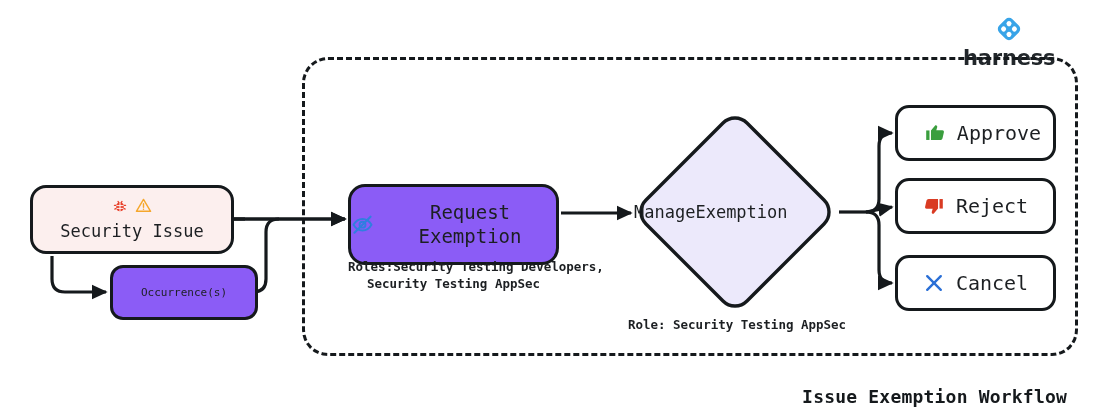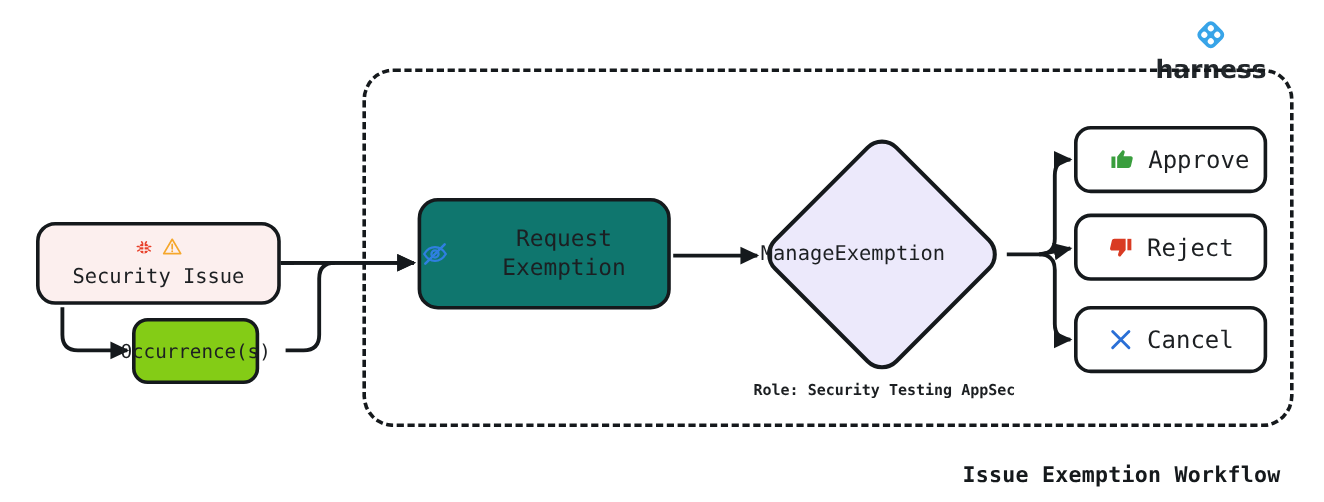--- a/index.html
+++ b/index.html
@@ -87,30 +87,30 @@
     align-items: center;
     justify-content: center;
     gap: 7px;
     height: 18px;
     margin-bottom: 1px;
   }
   .node-security .label { font-size: 17px; }
 
   .node-occurrence {
     left: 110px; top: 265px;
-    width: 106px; height: 55px;
-    background: #84cc16;
-    font-size: 16px;
+    width: 148px; height: 55px;
+    background: #8b5cf6;
+    font-size: 11px;
     border-radius: 13px;
   }
 
   .node-request {
-    left: 348px; top: 165px;
-    width: 211px; height: 93px;
-    background: #0f766e;
+    left: 348px; top: 184px;
+    width: 211px; height: 81px;
+    background: #8b5cf6;
     gap: 10px;
     font-size: 19px;
     border-radius: 17px;
   }
 
   .action {
     left: 895px;
     width: 161px;
     height: 56px;
     background: #ffffff;
@@ -253,20 +253,22 @@
   <div class="node node-request">
     <svg class="icon" width="23" height="23" viewBox="0 0 24 24">
       <g fill="none" stroke="#2f7fe0" stroke-width="2" stroke-linecap="round" stroke-linejoin="round">
         <path d="M2.6 12.2 C 5 8.2 8.4 6.2 12 6.2 C 15.6 6.2 19 8.2 21.4 12.2 C 19 16.2 15.6 18.2 12 18.2 C 8.4 18.2 5 16.2 2.6 12.2 Z"></path>
         <circle cx="12" cy="12.2" r="3.1"></circle>
         <path d="M3.6 20.6 L20.4 3.8" stroke-width="2.2"></path>
       </g>
     </svg>
     <span>Request Exemption</span>
   </div>
+  <div class="caption caption-roles">Roles:Security Testing Developers,
+Security Testing AppSec</div>
 
   <div class="diamond-wrap">
     <svg class="diamond-svg" width="202" height="202" viewBox="0 0 202 202">
       <path d="M 101 7
                Q 108 7 113 12
                L 190 89
                Q 195 94 195 101
                Q 195 108 190 113
                L 113 190
                Q 108 195 101 195

